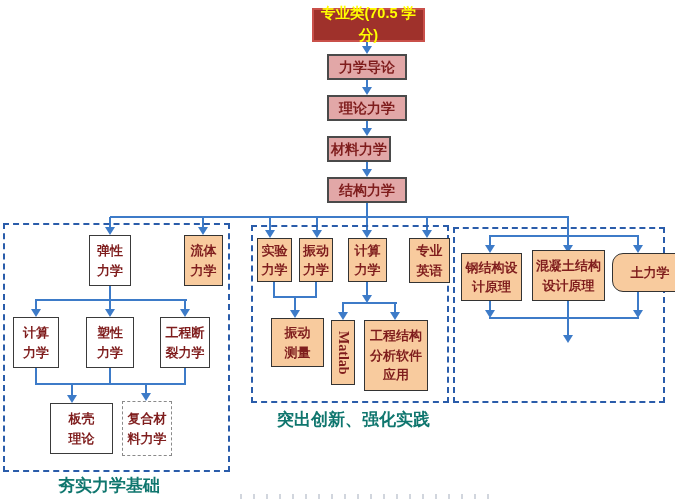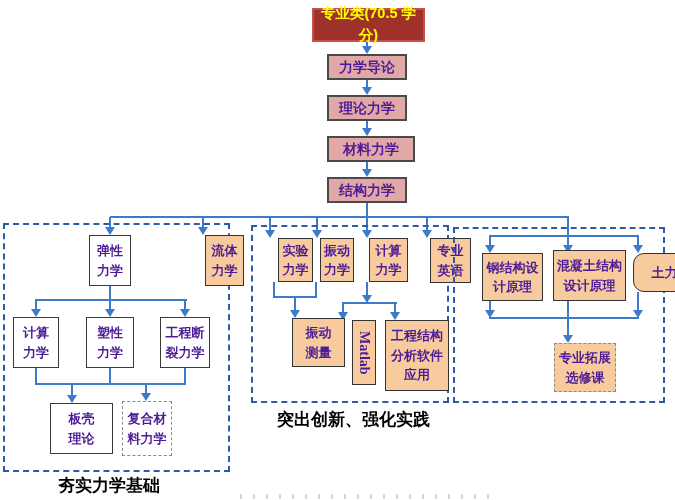--- a/index.html
+++ b/index.html
@@ -2,46 +2,46 @@
 <html><head>
 <meta charset="utf-8">
 <style>
   html,body{margin:0;padding:0;background:#fff;}
   #canvas{
     position:relative;width:675px;height:500px;background:#fff;overflow:hidden;
     font-family:"Liberation Sans",sans-serif;
   }
   .node{
     position:absolute;box-sizing:border-box;display:flex;align-items:center;justify-content:center;
-    text-align:center;white-space:pre-line;font-weight:bold;color:#4c1d95;
+    text-align:center;white-space:pre-line;font-weight:bold;color:#7f1d1d;
     background:#fff;border:1.5px solid #3a3a3a;font-size:13px;line-height:1.5;
   }
   .root{background:#9F312B;border:2px solid #C9504A;color:#FFFF00;font-size:14.5px;}
   .pink{background:#E2A7A7;border:2px solid #4a4a4a;font-size:14px;}
-  .orange{background:#F8CB9E;border:1.5px solid #333;margin-left:21px;}
+  .orange{background:#F8CB9E;border:1.5px solid #333;}
   .dashsmall{border:1.5px dashed #8a8a8a;}
   .groupbox{position:absolute;box-sizing:border-box;border:2.5px dashed #2A5CAA;background:transparent;}
-  .gcaption{position:absolute;color:#000000;font-weight:bold;font-size:17px;white-space:nowrap;}
+  .gcaption{position:absolute;color:#0f766e;font-weight:bold;font-size:17px;white-space:nowrap;}
   .vl{position:absolute;display:block;width:2px;background:#3D7BC8;}
   .hl{position:absolute;display:block;height:2px;background:#3D7BC8;}
   .ah{position:absolute;display:block;width:0;height:0;
       border-left:5px solid transparent;border-right:5px solid transparent;border-top:8px solid #3D7BC8;}
   .vert{writing-mode:vertical-rl;text-orientation:sideways;font-family:"Liberation Serif",serif;font-size:14px;}
   .capfrag{position:absolute;left:240px;top:494px;width:250px;height:5px;opacity:.45;
       background:repeating-linear-gradient(90deg,#9aa4b5 0 2px,transparent 2px 13px);}
 </style>
 </head>
 <body>
 
 <div id="canvas">
 
   <div class="node root" style="left:312px;top:8px;width:113px;height:34px;">专业类(70.5 学分)</div>
   <div class="node pink" style="left:327px;top:54px;width:80px;height:26px;">力学导论</div>
   <div class="node pink" style="left:327px;top:95px;width:80px;height:26px;">理论力学</div>
-  <div class="node pink" style="left:327px;top:136px;width:88px;height:26px;font-family:Liberation Serif, serif;">材料力学</div>
+  <div class="node pink" style="left:327px;top:136px;width:64px;height:26px;font-family:Liberation Serif, serif;">材料力学</div>
   <div class="node pink" style="left:327px;top:177px;width:80px;height:26px;">结构力学</div>
 
   <i class="vl" style="left:366px;top:42px;height:5px;"></i>
   <i class="ah" style="left:362px;top:46px;"></i>
   <i class="vl" style="left:366px;top:80px;height:8px;"></i>
   <i class="ah" style="left:362px;top:87px;"></i>
   <i class="vl" style="left:366px;top:121px;height:8px;"></i>
   <i class="ah" style="left:362px;top:128px;"></i>
   <i class="vl" style="left:366px;top:162px;height:8px;"></i>
   <i class="ah" style="left:362px;top:169px;"></i>
@@ -152,19 +152,17 @@
 
   <i class="vl" style="left:489px;top:301px;height:10px;"></i>
   <i class="ah" style="left:485px;top:310px;"></i>
   <i class="vl" style="left:567px;top:301px;height:17px;"></i>
   <i class="vl" style="left:637px;top:292px;height:19px;"></i>
   <i class="ah" style="left:633px;top:310px;"></i>
   <i class="hl" style="left:489px;top:317px;width:150px;"></i>
   <i class="vl" style="left:567px;top:319px;height:17px;"></i>
   <i class="ah" style="left:563px;top:335px;"></i>
 
-  <div class="node orange dashsmall" style="left:533px;top:343px;width:62px;height:49px;">专业拓展
-选修课</div>
 
 
   <div class="capfrag"></div>
 
 </div>
 
 </body></html>

